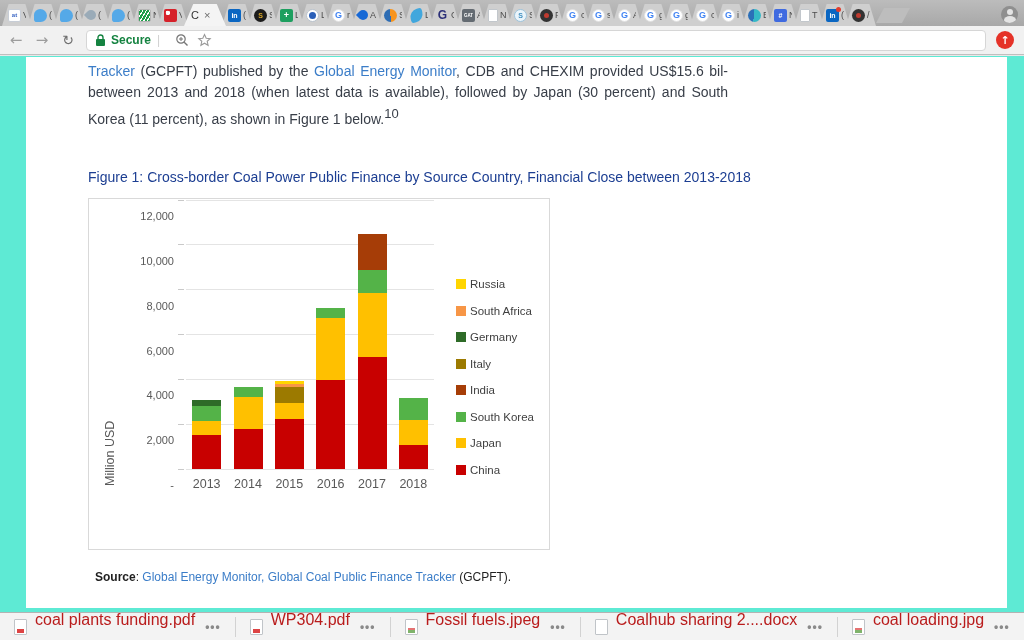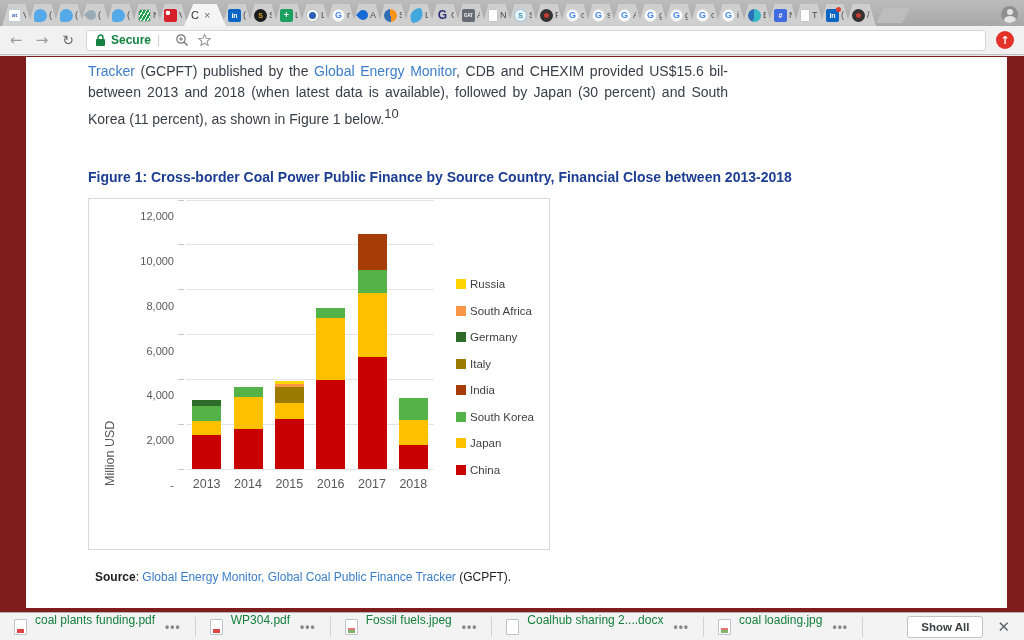--- a/index.html
+++ b/index.html
@@ -60,30 +60,30 @@
   .urldiv { color:#d0d0d0; margin-right:7px; font-size:12px; }
   .url { font-size:12.5px; color:#7a7a7a; white-space:nowrap; overflow:hidden; flex:1; }
   .url .host { color:#1a1a1a; font-weight:bold; }
   .url .scheme { color:#3c3c3c; font-weight:normal; }
   .uicon { flex:none; margin-left:8px; cursor:pointer; display:flex; }
   .ext-red { width:18px; height:18px; border-radius:50%; background:#e53228; color:#fff; font-size:11px; font-weight:bold;
     display:flex; align-items:center; justify-content:center; margin-right:10px; cursor:pointer; flex:none;
     font-family:"DejaVu Sans",sans-serif; }
 
   
-  .viewer { position:absolute; top:56px; left:0; right:0; bottom:28px; background:#7f1d1d; }
+  .viewer { position:absolute; top:56px; left:0; right:0; bottom:28px; background:#5eead4; }
   .page { position:absolute; top:1px; left:26px; right:17px; bottom:4px; background:#fff; }
 
   .para { position:absolute; left:62px; top:4px; width:640px; font-size:14px; line-height:21px; color:#383e48; }
   .para .jline { text-align:justify; text-align-last:justify; }
   .para .lastline { text-align:left; }
   .doclink { color:#3b7dc8; }
   sup { font-size:13px; }
 
-  .figtitle { position:absolute; left:62px; top:112px; width:860px; font-size:14px; font-weight:bold; color:#1c3e92; }
+  .figtitle { position:absolute; left:62px; top:112px; width:860px; font-size:14px; font-weight:normal; color:#1c3e92; }
 
   .chartbox { position:absolute; left:62px; top:141px; width:462px; height:352px; border:1px solid #d9d9d9; background:#fff; }
   .ytitle { position:absolute; left:14px; top:18px; height:269px; display:flex; align-items:center;
     writing-mode:vertical-rl; transform:rotate(180deg); font-size:12.5px; color:#595959; }
   .plot { position:absolute; left:97px; top:1px; width:248px; height:269px; }
   .gridline { position:absolute; left:0; width:248px; height:1px; background:#e4e4e4; }
   .tickmark { position:absolute; width:6px; height:1px; background:#c9c9c9; left:-8px; }
   .ylab { position:absolute; width:60px; text-align:right; font-size:11px; color:#595959; }
   .bar-seg { position:absolute; width:29px; }
   .xlab { position:absolute; top:277px; width:41px; text-align:center; font-size:12.5px; color:#595959; }
@@ -97,21 +97,21 @@
   .srcline b { font-weight:bold; }
 
   
   .dlbar { position:absolute; left:0; right:0; bottom:0; height:28px; background:#f3f3f3;
     border-top:1px solid #b3b3b3; display:flex; align-items:center; }
   .dlitem { display:flex; align-items:center; height:100%; padding:0 4px 0 14px; cursor:pointer; }
   .fileicon { width:13px; height:16px; background:#fff; border:1px solid #c0c4c8; border-radius:1px; position:relative; flex:none; }
   .fileicon.pdf::after { content:""; position:absolute; left:2px; top:9px; right:2px; height:4px; background:#d44; }
   .fileicon.img::after { content:""; position:absolute; left:2px; top:8px; right:2px; height:5px;
      background:linear-gradient(#e57373 50%, #7fb36b 50%); }
-  .dlname { font-size:12px; color:#15803d; margin:0 10px 14px 8px; white-space:nowrap; }
+  .dlname { font-size:16px; color:#b91c1c; margin:0 10px 14px 8px; white-space:nowrap; }
   .dots { color:#8a8a8a; font-size:12px; letter-spacing:1px; font-weight:bold; margin-right:10px; cursor:pointer; }
   .dlsep { width:1px; height:20px; background:#d2d2d2; flex:none; }
   .showall { margin-left:auto; margin-right:14px; background:#fff; border:1px solid #c3c3c3; border-radius:3px;
     font-size:11.5px; font-weight:bold; color:#3c4043; padding:4px 13px; cursor:pointer; }
   .dlclose { color:#5f6368; font-size:15px; font-weight:bold; margin-right:14px; cursor:pointer;
     font-family:"DejaVu Sans",sans-serif; }
 </style>
 </head>
 <body>
 

